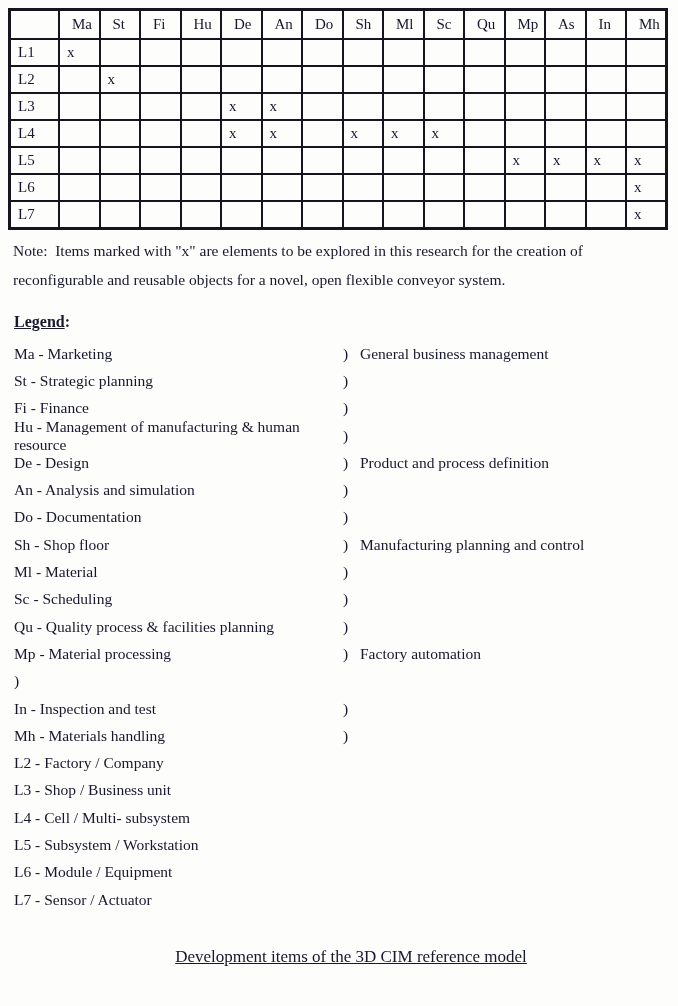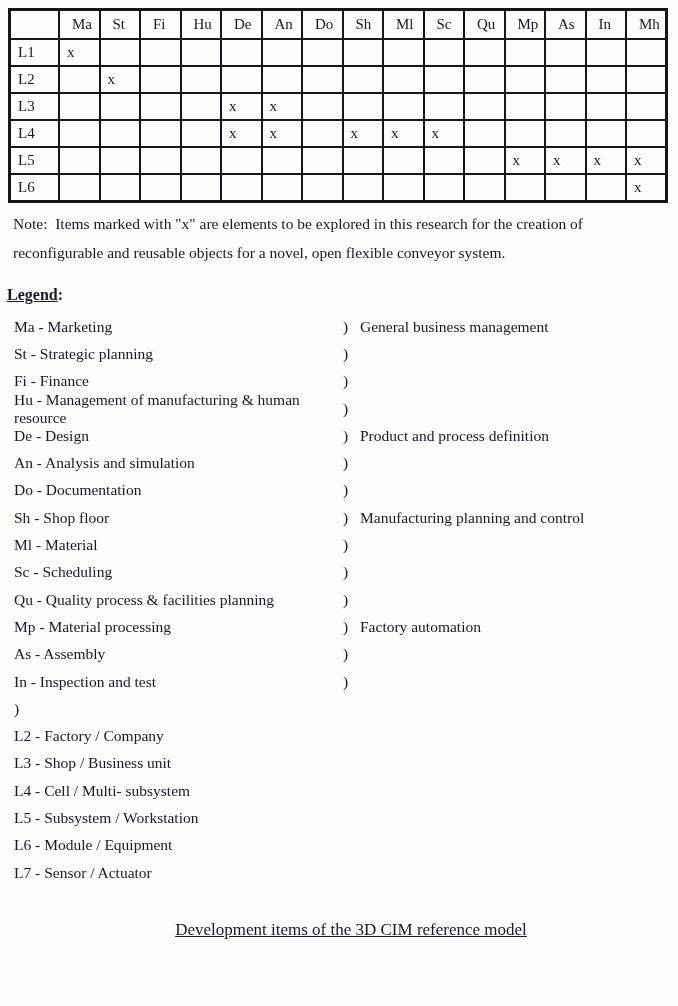--- a/index.html
+++ b/index.html
@@ -43,21 +43,21 @@
   
   .note {
     margin: 7px 12px 0 13px;
     font-size: 15.5px;
     line-height: 28.5px;
     white-space: pre-wrap;
   }
 
   
   .legend-heading {
-    margin: 19px 0 0 7px;
+    margin: 19px 0 0 14px;
     font-size: 16px;
     font-weight: bold;
   }
   .legend-heading .u { text-decoration: underline; }
   .legend-list {
     margin: 9px 0 4px 14px;
   }
   .legend-row {
     display: flex;
     align-items: center;
@@ -204,20 +204,38 @@
           <td></td>
           <td></td>
           <td></td>
           <td></td>
           <td></td>
           <td></td>
           <td></td>
           <td></td>
           <td>x</td>
         </tr>
+        <tr>
+          <td class="rowlabel">L7</td>
+          <td></td>
+          <td></td>
+          <td></td>
+          <td></td>
+          <td></td>
+          <td></td>
+          <td></td>
+          <td></td>
+          <td></td>
+          <td></td>
+          <td></td>
+          <td></td>
+          <td></td>
+          <td></td>
+          <td>x</td>
+        </tr>
       </tbody>
   </table>
 
   <p class="note">Note:  Items marked with "x" are elements to be explored in this research for the creation of reconfigurable and reusable objects for a novel, open flexible conveyor system.</p>
 
   <p class="legend-heading"><span class="u">Legend</span><span>:</span></p>
 
   <div class="legend-list">
       <div class="legend-row">
         <span class="li-text">Ma - Marketing</span>
@@ -273,30 +291,30 @@
         <span class="li-text">Qu - Quality process &amp; facilities planning</span>
         <span class="li-paren">)</span>
         <span class="li-group"></span>
       </div>
       <div class="legend-row">
         <span class="li-text">Mp - Material processing</span>
         <span class="li-paren">)</span>
         <span class="li-group">Factory automation</span>
       </div>
       <div class="legend-row">
-        <span class="li-text">As - Assembly</span>
         <span class="li-paren">)</span>
         <span class="li-group"></span>
       </div>
       <div class="legend-row">
         <span class="li-text">In - Inspection and test</span>
         <span class="li-paren">)</span>
         <span class="li-group"></span>
       </div>
       <div class="legend-row">
+        <span class="li-text">Mh - Materials handling</span>
         <span class="li-paren">)</span>
         <span class="li-group"></span>
       </div>
       <div class="legend-row">
         <span class="li-text">L2 - Factory / Company</span>
         <span class="li-paren"></span>
         <span class="li-group"></span>
       </div>
       <div class="legend-row">
         <span class="li-text">L3 - Shop / Business unit</span>

